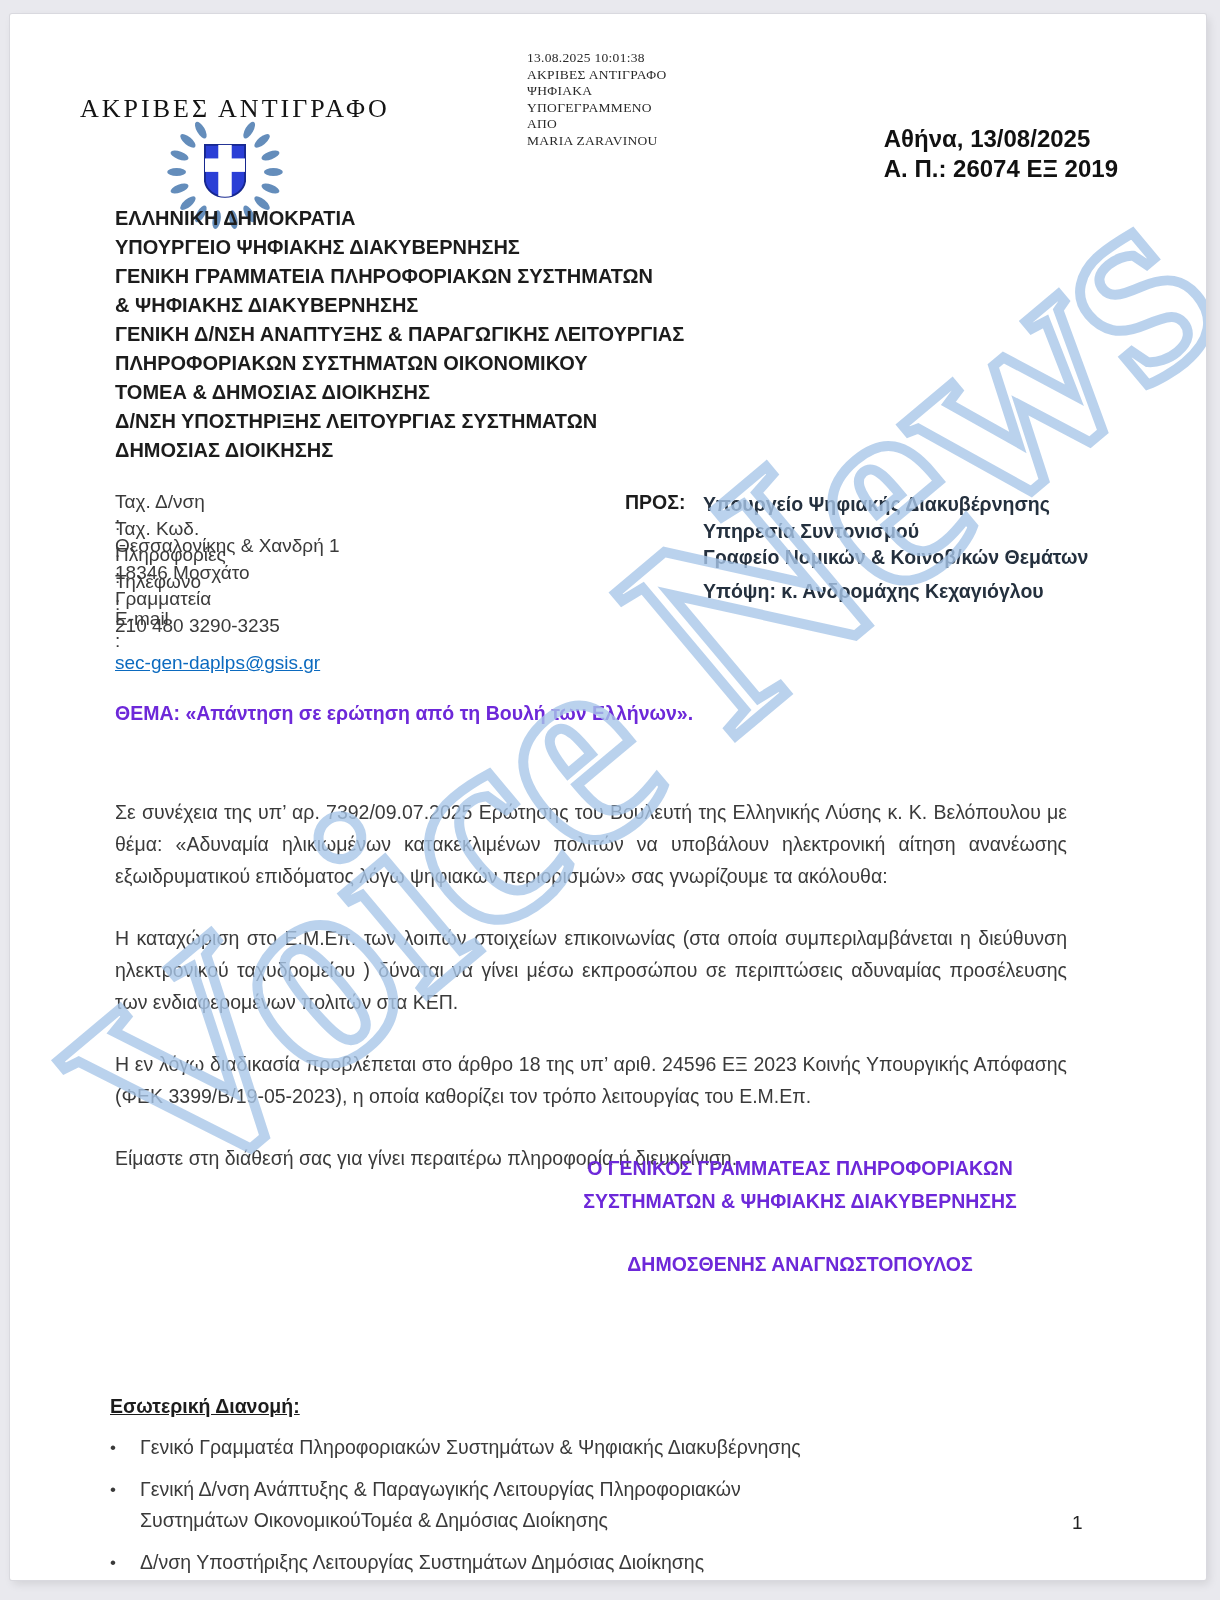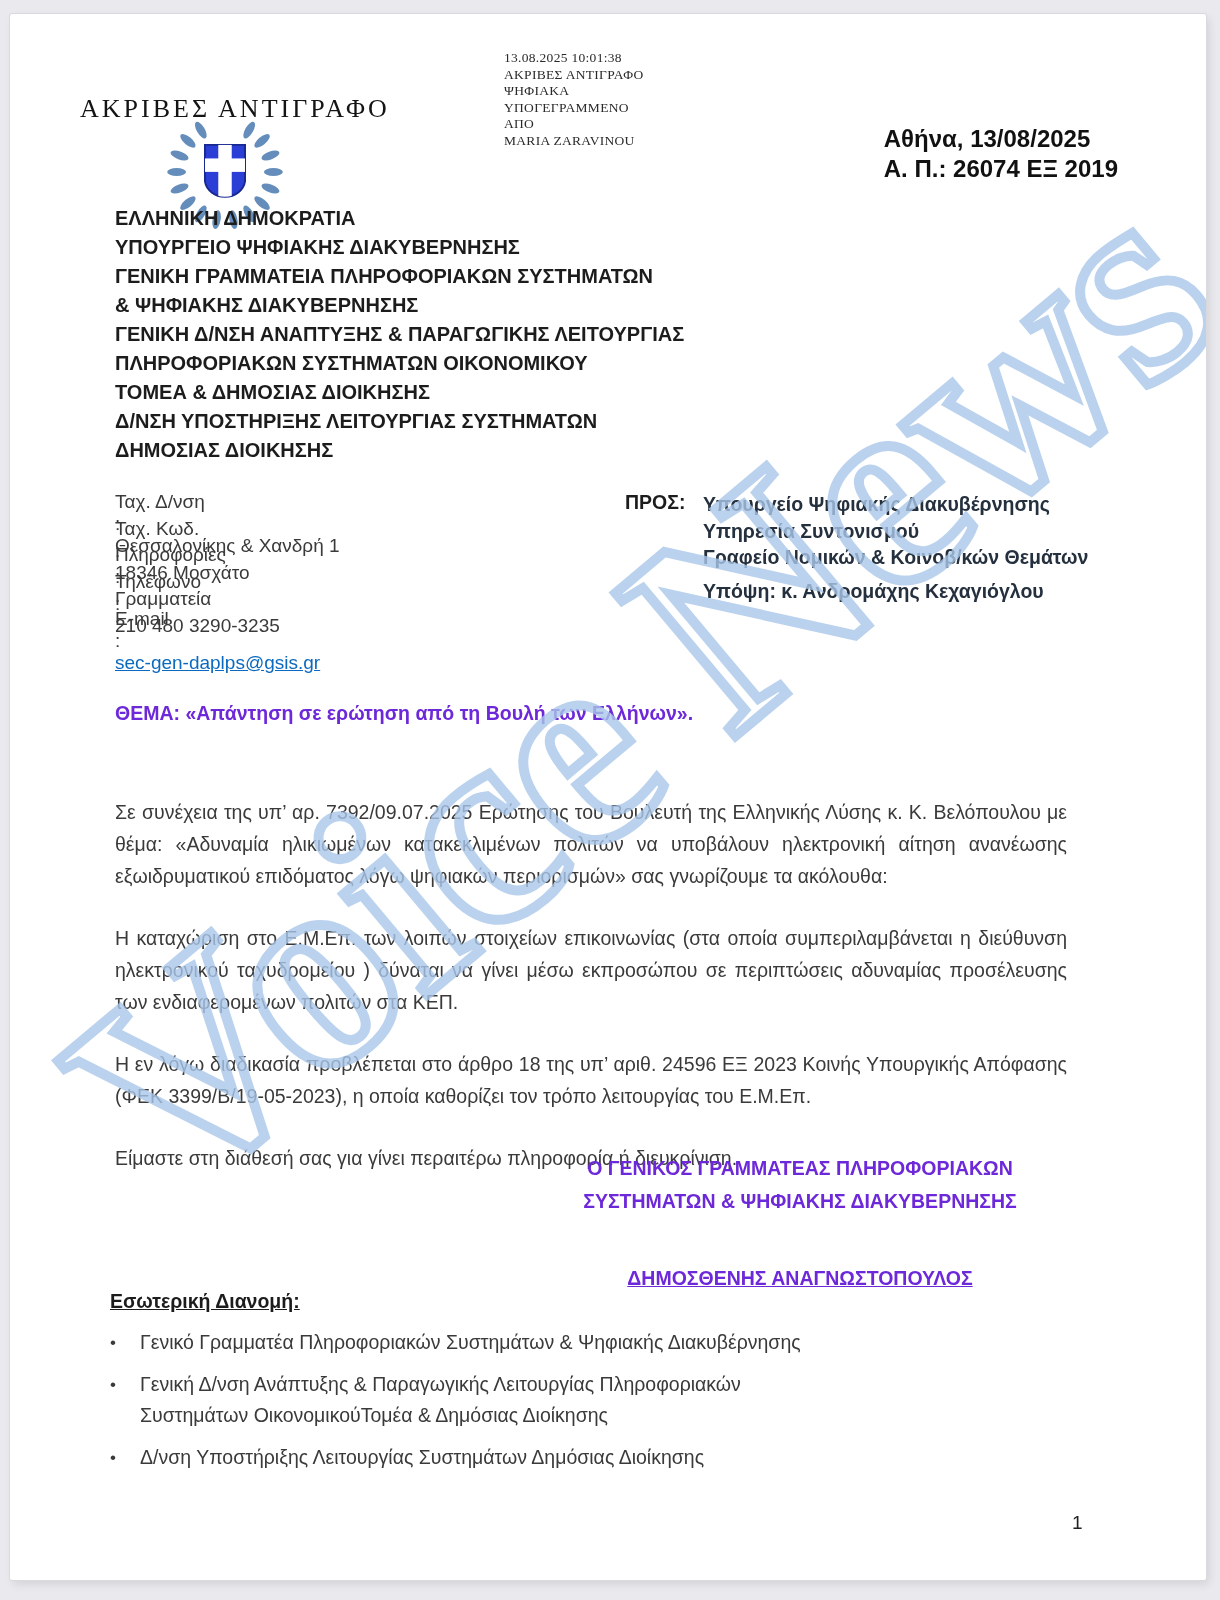--- a/index.html
+++ b/index.html
@@ -22,21 +22,21 @@
   
   .content{position:absolute;left:0;top:0;width:100%;height:100%;z-index:3;}
   
   .copy-stamp{
     left:70px;top:80px;
     font-family:"Liberation Serif", serif;
     font-size:26px;letter-spacing:3px;color:#141414;z-index:5;
   }
   
   .sig-stamp{
-    left:494px;top:36px;
+    left:517px;top:36px;
     font-family:"Liberation Serif", serif;
     font-size:13.5px;line-height:16.5px;color:#2a2a2a;letter-spacing:.3px;
   }
   
   .dateline{
     right:88px;top:110px;
     font-weight:bold;font-size:24px;line-height:30px;color:#111;
   }
   
   .emblem{left:156px;top:98px;width:118px;height:120px;}
@@ -60,23 +60,23 @@
   
   .subject{left:105px;top:688px;font-size:19.5px;font-weight:bold;color:#6d28d9;}
   .reference{left:100px;top:740px;font-size:19.5px;font-weight:bold;color:#1c1c1c;}
   
   .body-text{left:105px;top:782px;width:952px;font-size:19.5px;color:#3a3a3a;}
   .body-text p{margin:0 0 30px 0;line-height:32px;text-align:justify;}
   .body-text p:last-child{text-align:left;}
   
   .signatory{left:548px;top:1138px;width:484px;text-align:center;
     font-weight:bold;font-size:19.5px;line-height:33px;color:#6d28d9;}
-  .signatory .name{margin-top:44px;text-decoration:underline;}
-  
-  .internal{left:100px;top:1276px;font-size:19.5px;color:#3a3a3a;width:710px;}
+  .signatory .name{margin-top:30px;}
+  
+  .internal{left:100px;top:1381px;font-size:19.5px;color:#3a3a3a;width:710px;}
   .internal .head{font-weight:bold;text-decoration:underline;color:#1c1c1c;margin-bottom:14px;}
   .internal ul{list-style:none;margin:0;padding:0;}
   .internal li{display:flex;margin-top:11px;line-height:31px;}
   .internal .bullet{width:30px;flex:0 0 30px;font-size:17px;}
   
   .page-num{left:1062px;top:1498px;font-size:19px;color:#222;}
 </style>
 </head>
 <body>
 

